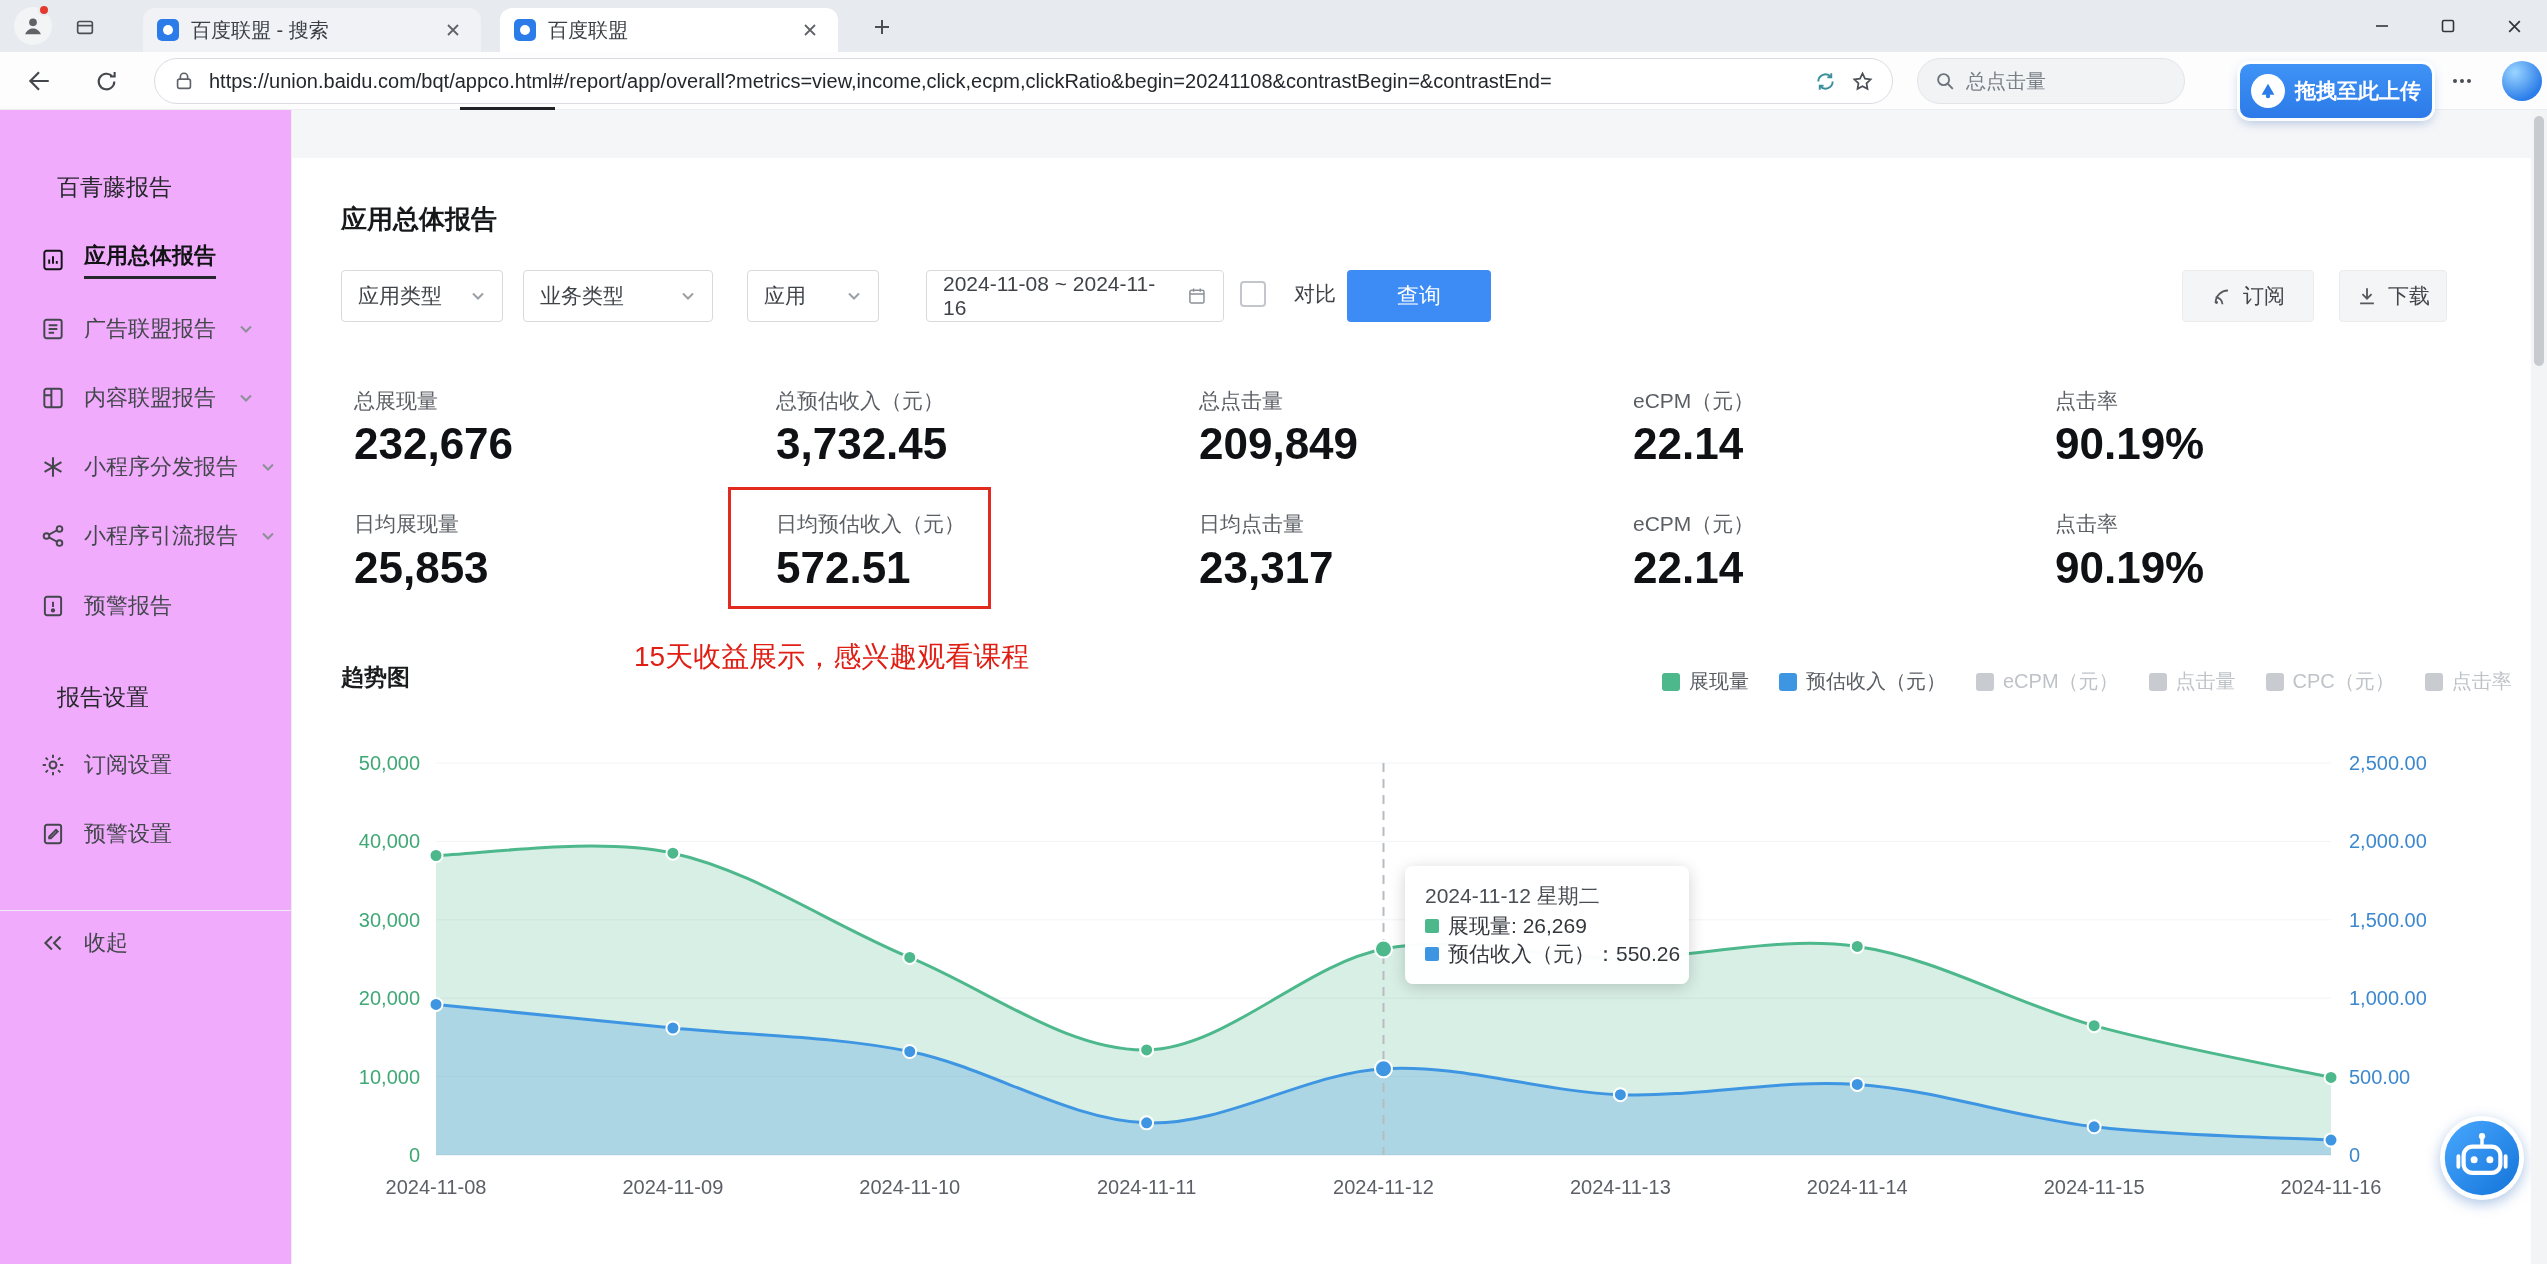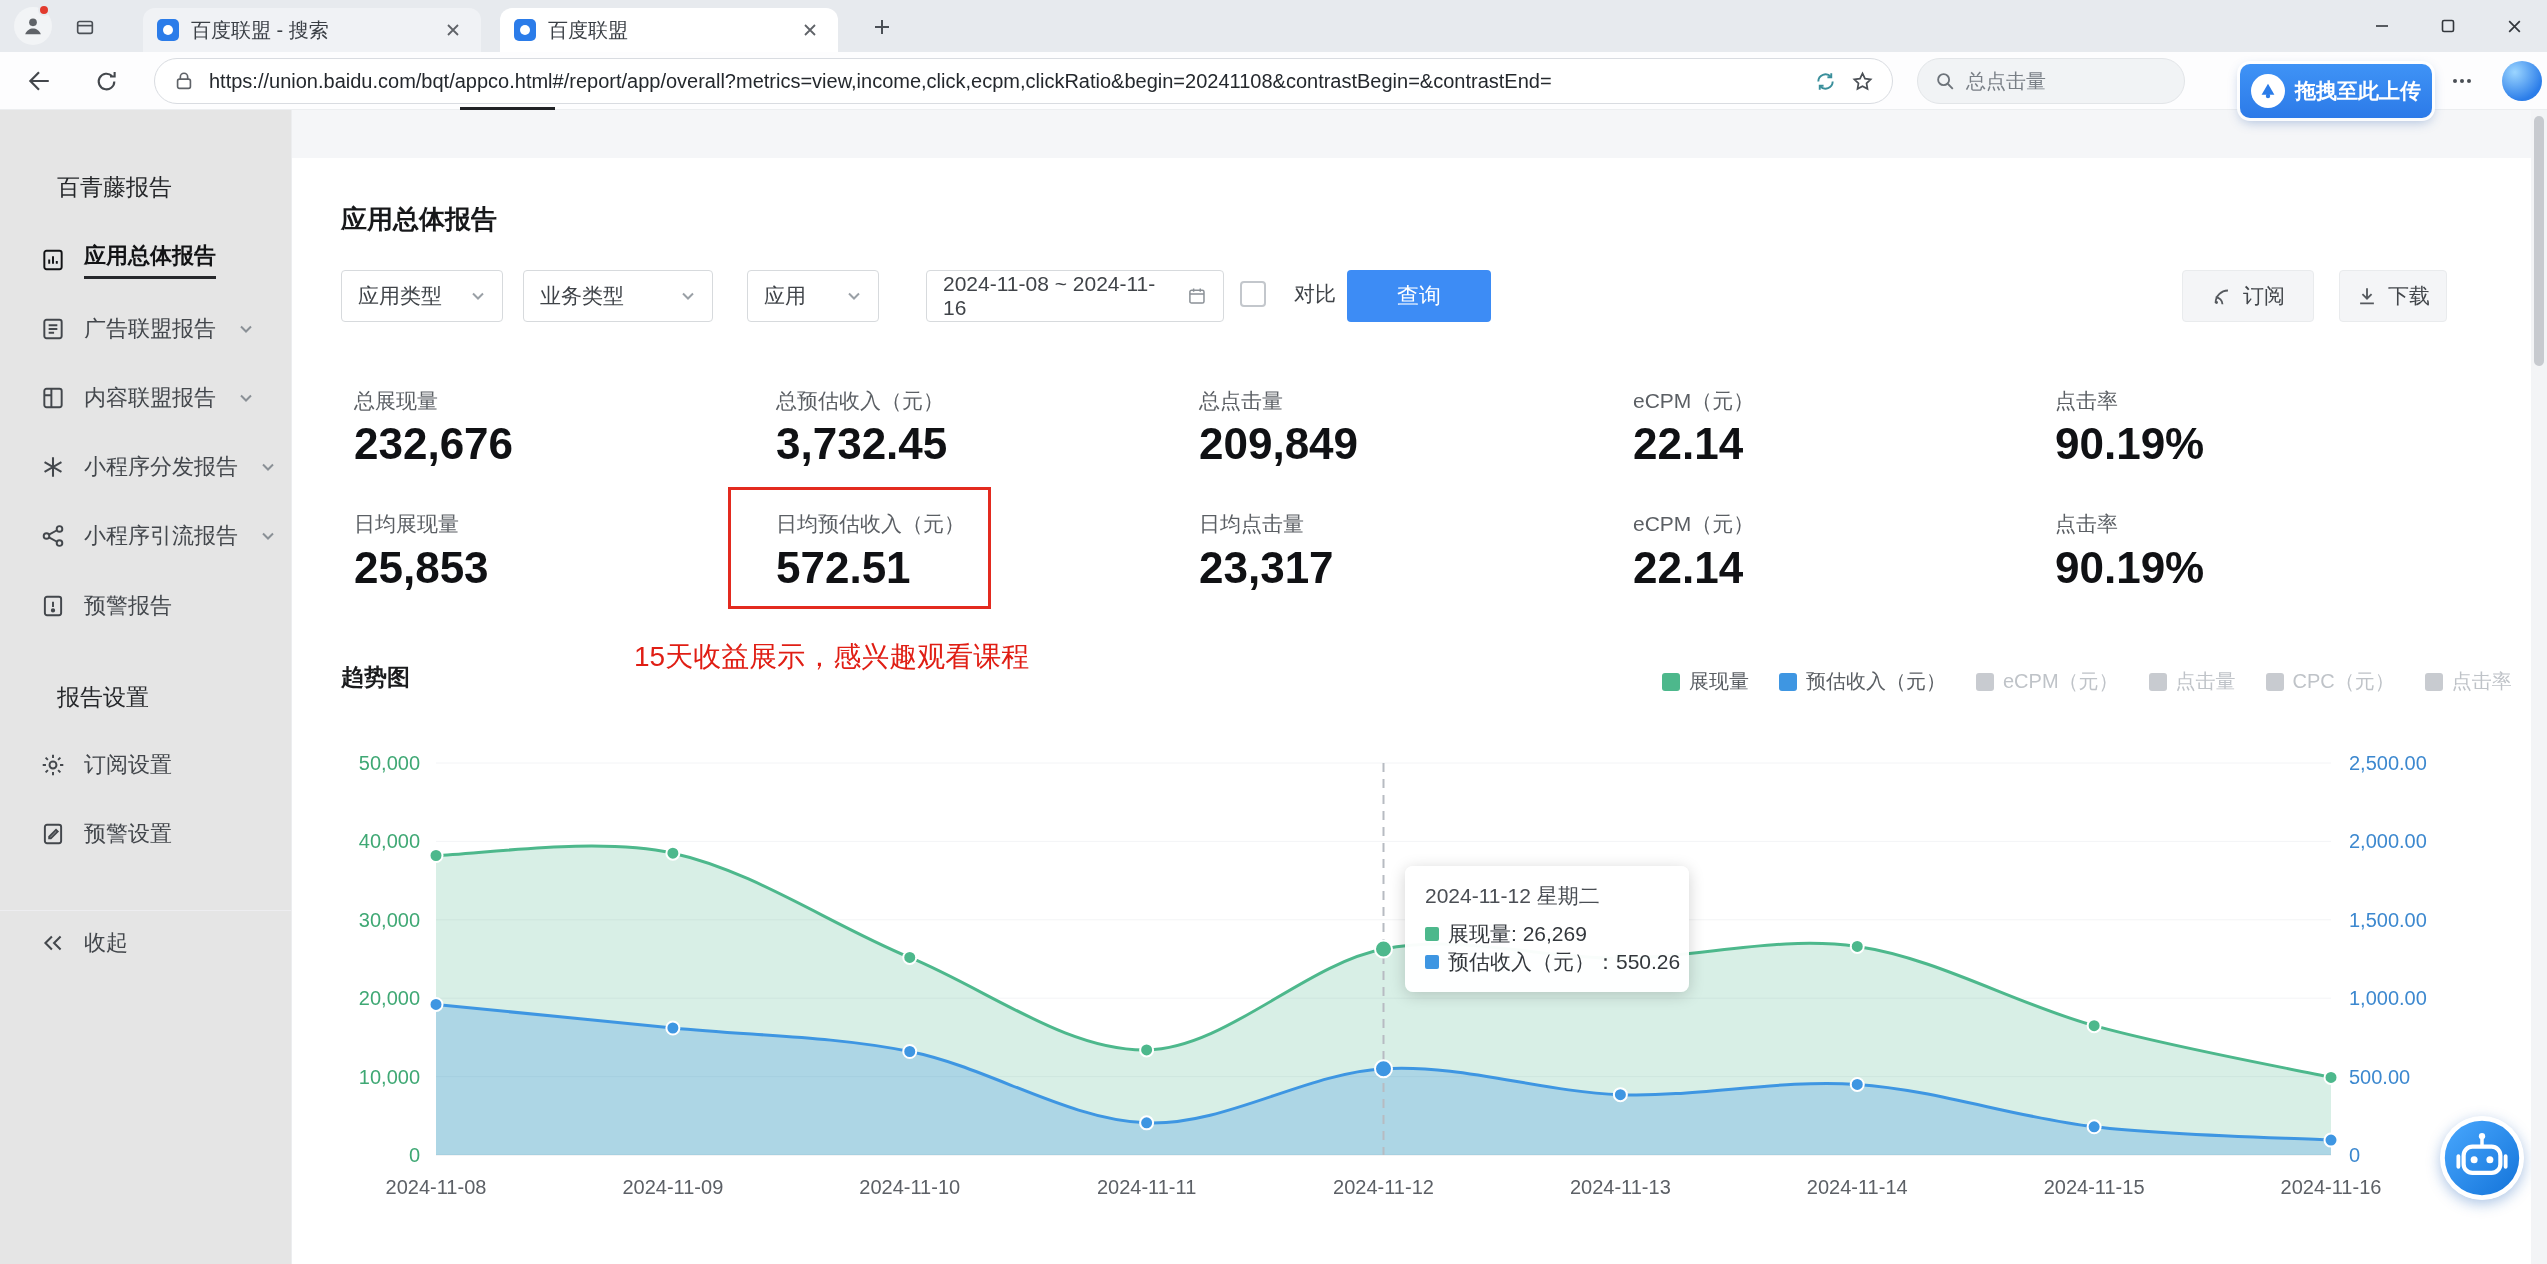--- a/index.html
+++ b/index.html
@@ -30,21 +30,21 @@
   .searchbox{position:absolute;left:1917px;top:6px;width:268px;height:46px;border-radius:23px;background:#f1f3f5;border:1px solid #e2e5e8;display:flex;align-items:center;padding:0 16px;gap:10px}
   .searchbox span{font-size:20px;color:#797f86}
   .focus-underline{position:absolute;left:460px;bottom:-1px;width:95px;height:3px;background:#202225}
   .upload-btn{position:absolute;left:2240px;top:64px;width:192px;height:54px;z-index:60;border-radius:10px;background:linear-gradient(#3f93f6,#2c7ae8);display:flex;align-items:center;justify-content:center;gap:10px;color:#fff;font-size:21px;font-weight:700;box-shadow:0 0 0 3px rgba(255,255,255,.92),0 4px 12px rgba(30,84,165,.35)}
   .upload-ico{width:34px;height:34px;border-radius:50%;background:#fff;display:grid;place-items:center}
   .copilot{position:absolute;left:2502px;top:9px;width:40px;height:40px;border-radius:50%;background:radial-gradient(circle at 32% 28%,#9bd5ff,#2b7de9 72%)}
 
   
   .page{position:absolute;left:0;top:110px;width:2547px;height:1154px;background:#f5f6f8}
   .main-card{position:absolute;left:292px;top:48px;width:2255px;height:1106px;background:#fff}
-  .sidebar{position:absolute;left:0;top:0;width:292px;height:1154px;background:#e5e5e5;border-right:1px solid #ecedef}
+  .sidebar{position:absolute;left:0;top:0;width:292px;height:1154px;background:#f0abfc;border-right:1px solid #ecedef}
   .side-header{position:absolute;left:57px;font-size:23px;color:#25272a}
   .side-item{position:absolute;left:0;width:292px;height:69px;display:flex;align-items:center;padding-left:40px;gap:18px;font-size:22px;color:#43474c;cursor:pointer}
   .side-item svg{flex:0 0 auto}
   .side-item.active{color:#121315;font-weight:700}
   .side-item.active .lbl{border-bottom:3px solid #26282b;padding-bottom:5px}
   .side-item .chev{margin-left:4px}
   .side-divider{position:absolute;left:0;top:800px;width:292px;height:1px;background:#ededf0}
 
   .page-title{position:absolute;left:341px;top:92px;font-size:26px;font-weight:700;color:#17181a}
   .sel,.datepicker{position:absolute;top:160px;height:52px;background:#fff;border:1px solid #d7dadd;border-radius:4px;display:flex;align-items:center;justify-content:space-between;padding:0 16px;font-size:21px;color:#3f4348;cursor:pointer;gap:10px}
@@ -59,21 +59,21 @@
   .annotation{position:absolute;left:634px;top:528px;font-size:28px;color:#e01e14;white-space:nowrap}
 
   .trend-title{position:absolute;left:341px;top:552px;font-size:23px;font-weight:700;color:#1b1c1e}
   .legend{position:absolute;left:1662px;top:558px;display:flex;gap:30px;align-items:center;white-space:nowrap}
   .lg{display:flex;align-items:center;gap:9px;font-size:20px;color:#5a5e63}
   .lg.inactive{color:#bfc3c8}
   .lg-sq{width:18px;height:18px;border-radius:3px;display:block}
 
   .chart-wrap{position:absolute;left:341px;top:610px;width:2104px;height:510px}
   .tooltip{position:absolute;left:1064px;top:146px;width:284px;background:rgba(255,255,255,.97);border-radius:8px;box-shadow:0 3px 16px rgba(0,0,0,.18);padding:16px 20px;z-index:5}
-  .tt-title{font-size:21px;color:#4a4e54;margin-bottom:10px}
+  .tt-title{font-size:21px;color:#4a4e54;margin-bottom:2px}
   .tt-row{display:flex;align-items:center;gap:9px;font-size:21px;color:#33373c;white-space:nowrap}
   .tt-sq{width:14px;height:14px;border-radius:2px;display:block;flex:0 0 auto}
 
   .assistant{position:absolute;left:2440px;top:1006px;width:84px;height:84px;border-radius:50%;box-shadow:0 4px 14px rgba(20,90,180,.35);cursor:pointer}
   .scrollbar{position:absolute;right:0;top:0;width:16px;height:1154px;background:#f3f4f6}
   .scroll-thumb{position:absolute;right:3px;top:6px;width:10px;height:250px;border-radius:5px;background:#c7cacf}
 </style>
 </head>
 <body>
 

